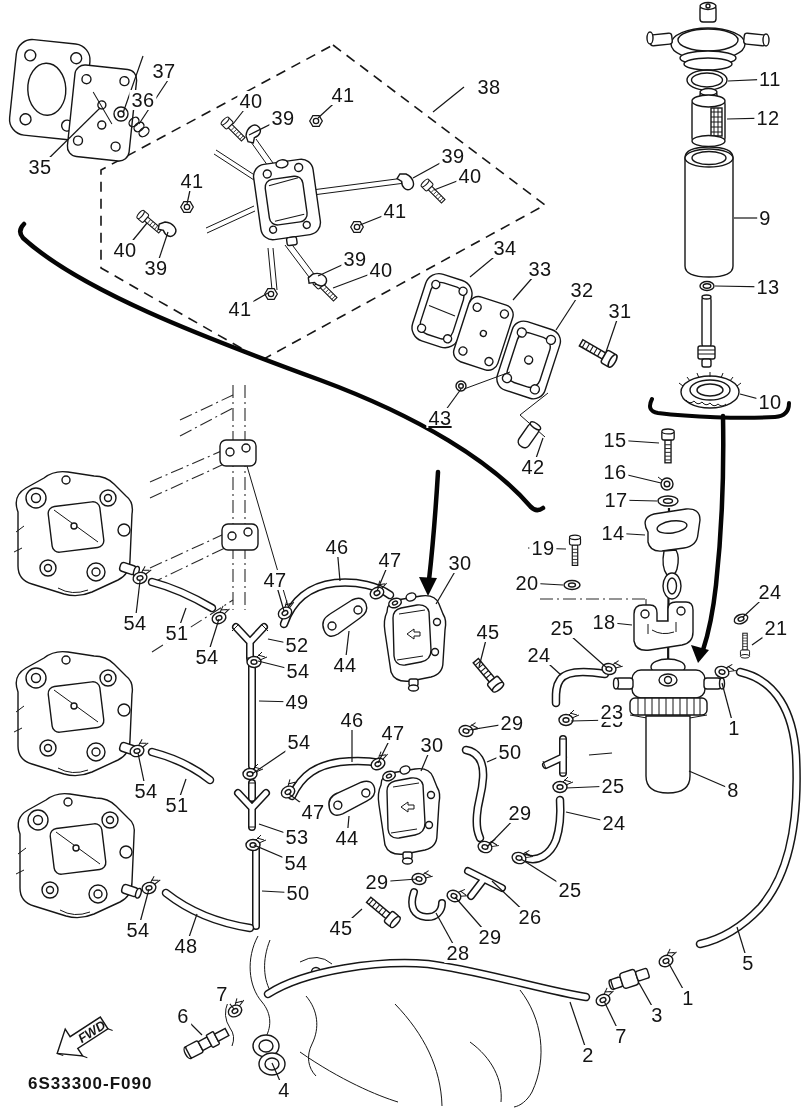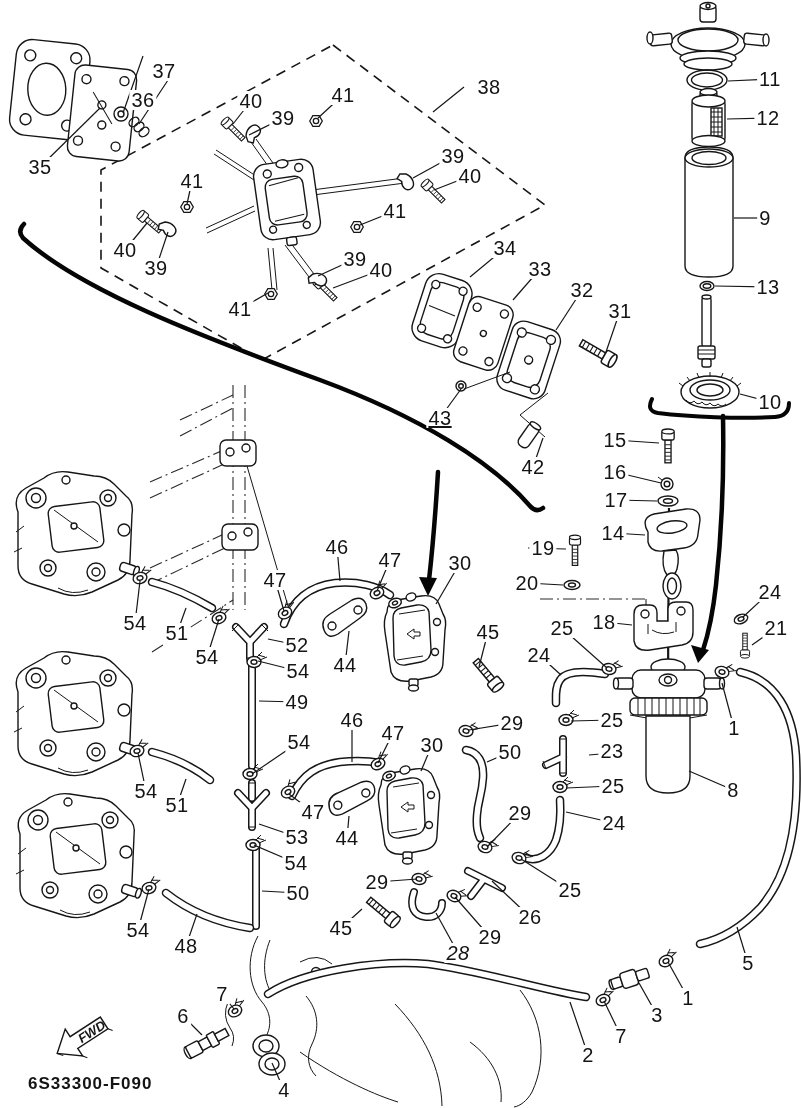--- a/index.html
+++ b/index.html
@@ -581,33 +581,33 @@
       <div class="callout" style="left: 275px; top: 580px;">47</div>
       <div class="callout" style="left: 297px; top: 645px;">52</div>
       <div class="callout" style="left: 298px; top: 671px;">54</div>
       <div class="callout" style="left: 297px; top: 702px;">49</div>
       <div class="callout" style="left: 345px; top: 665px;">44</div>
       <div class="callout" style="left: 488px; top: 632px;">45</div>
       <div class="callout" style="left: 135px; top: 623px;">54</div>
       <div class="callout" style="left: 177px; top: 633px;">51</div>
       <div class="callout" style="left: 207px; top: 657px;">54</div>
       <div class="callout" style="left: 612px; top: 720px;">25</div>
-      <div class="callout" style="left: 612px; top: 751px;">23</div>
+      <div class="callout" style="left: 612px; top: 712px;">23</div>
       <div class="callout" style="left: 613px; top: 786px;">25</div>
       <div class="callout" style="left: 614px; top: 823px;">24</div>
       <div class="callout" style="left: 352px; top: 720px;">46</div>
       <div class="callout" style="left: 393px; top: 733px;">47</div>
       <div class="callout" style="left: 432px; top: 745px;">30</div>
       <div class="callout" style="left: 512px; top: 723px;">29</div>
       <div class="callout" style="left: 510px; top: 752px;">50</div>
       <div class="callout" style="left: 520px; top: 813px;">29</div>
       <div class="callout" style="left: 570px; top: 890px;">25</div>
       <div class="callout" style="left: 530px; top: 917px;">26</div>
       <div class="callout" style="left: 490px; top: 937px;">29</div>
-      <div class="callout" style="left: 458px; top: 953px; font-style: italic;">28</div>
+      <div class="callout" style="left: 458px; top: 953px;">28</div>
       <div class="callout" style="left: 377px; top: 882px;">29</div>
       <div class="callout" style="left: 299px; top: 742px;">54</div>
       <div class="callout" style="left: 177px; top: 805px;">51</div>
       <div class="callout" style="left: 146px; top: 791px;">54</div>
       <div class="callout" style="left: 313px; top: 812px;">47</div>
       <div class="callout" style="left: 297px; top: 837px;">53</div>
       <div class="callout" style="left: 296px; top: 863px;">54</div>
       <div class="callout" style="left: 298px; top: 893px;">50</div>
       <div class="callout" style="left: 347px; top: 838px;">44</div>
       <div class="callout" style="left: 341px; top: 928px;">45</div>

